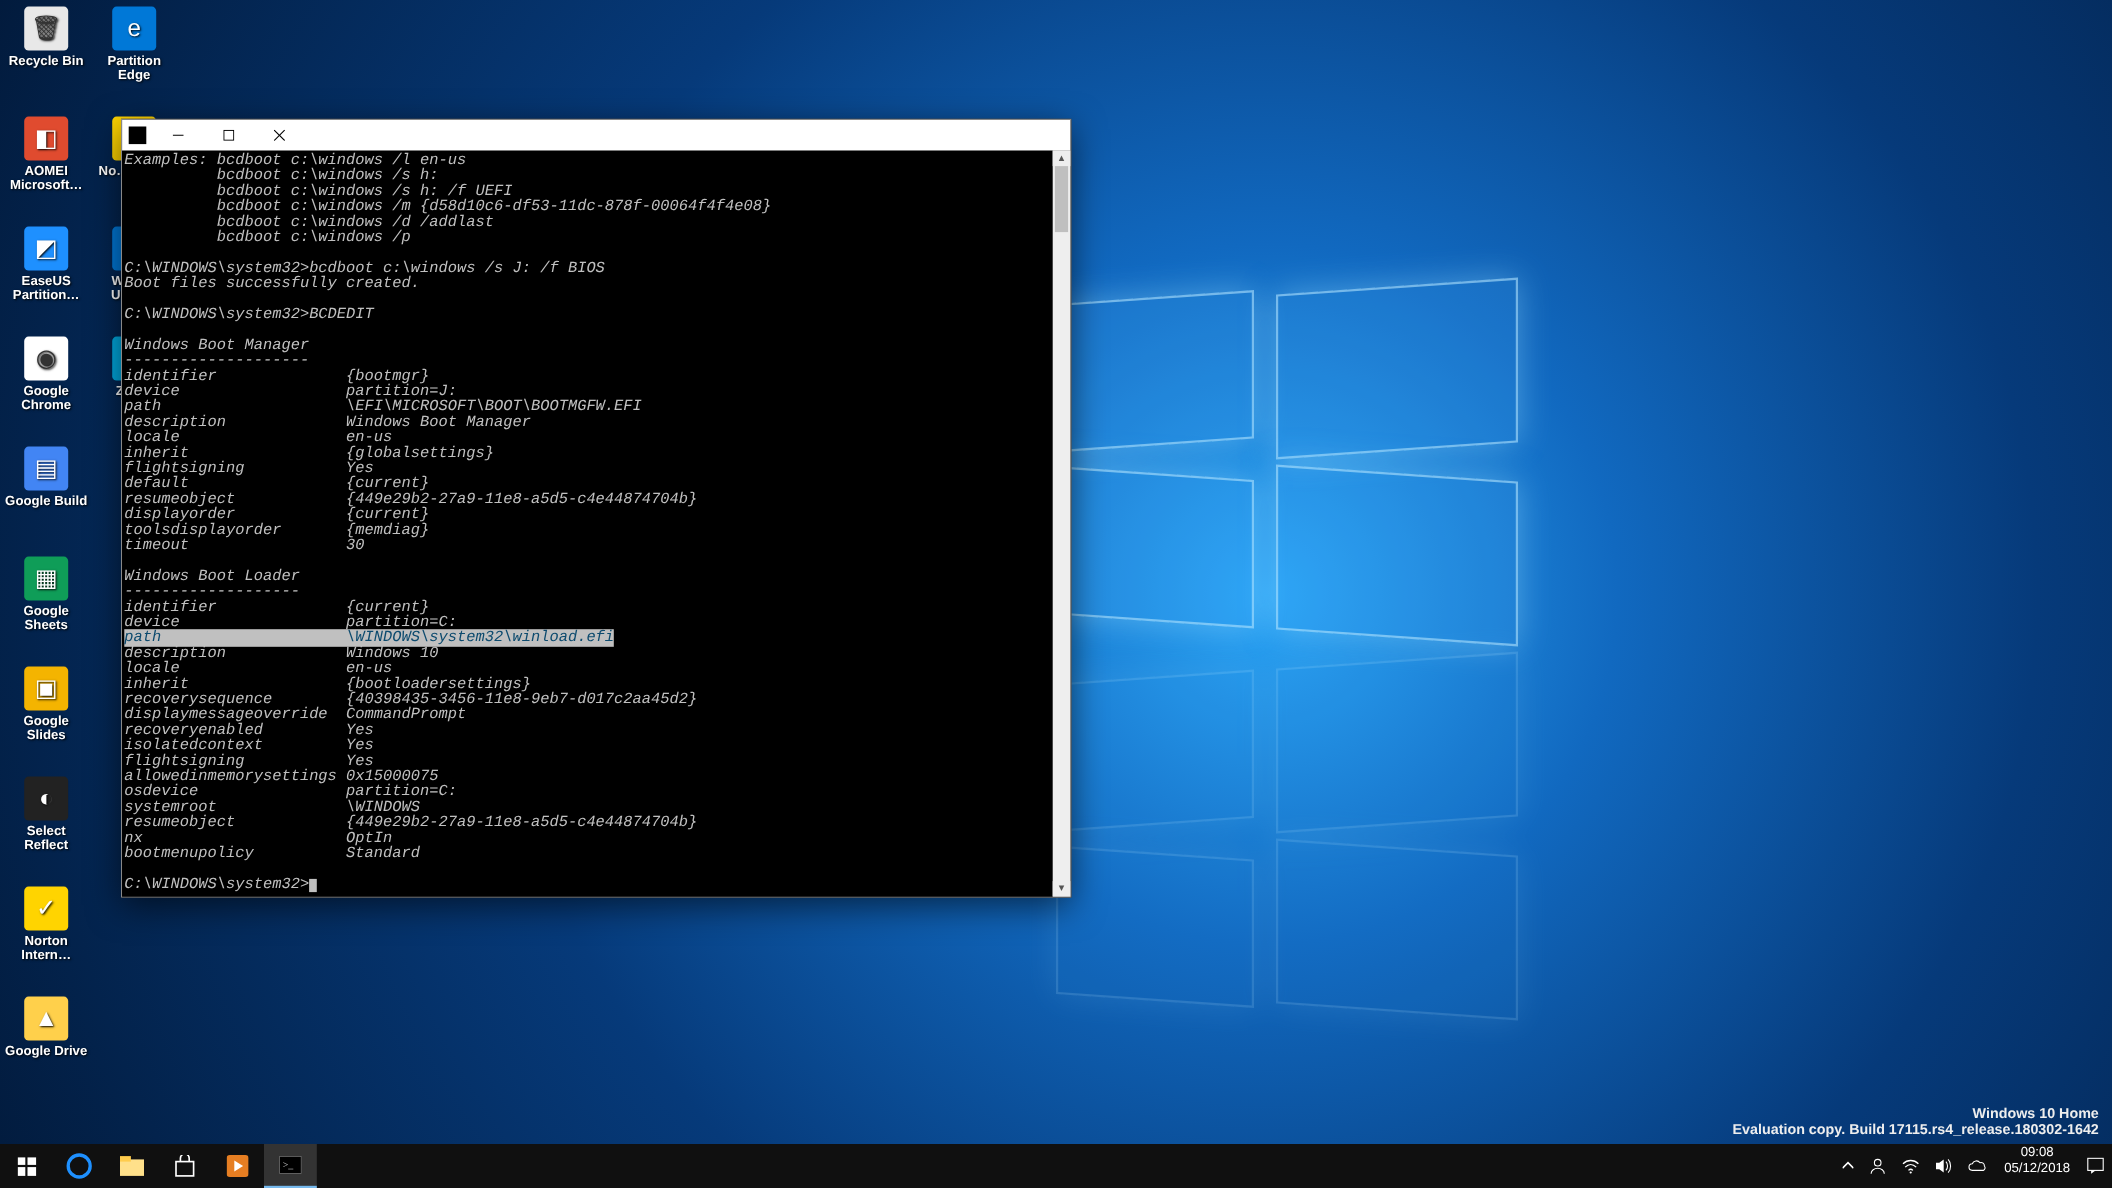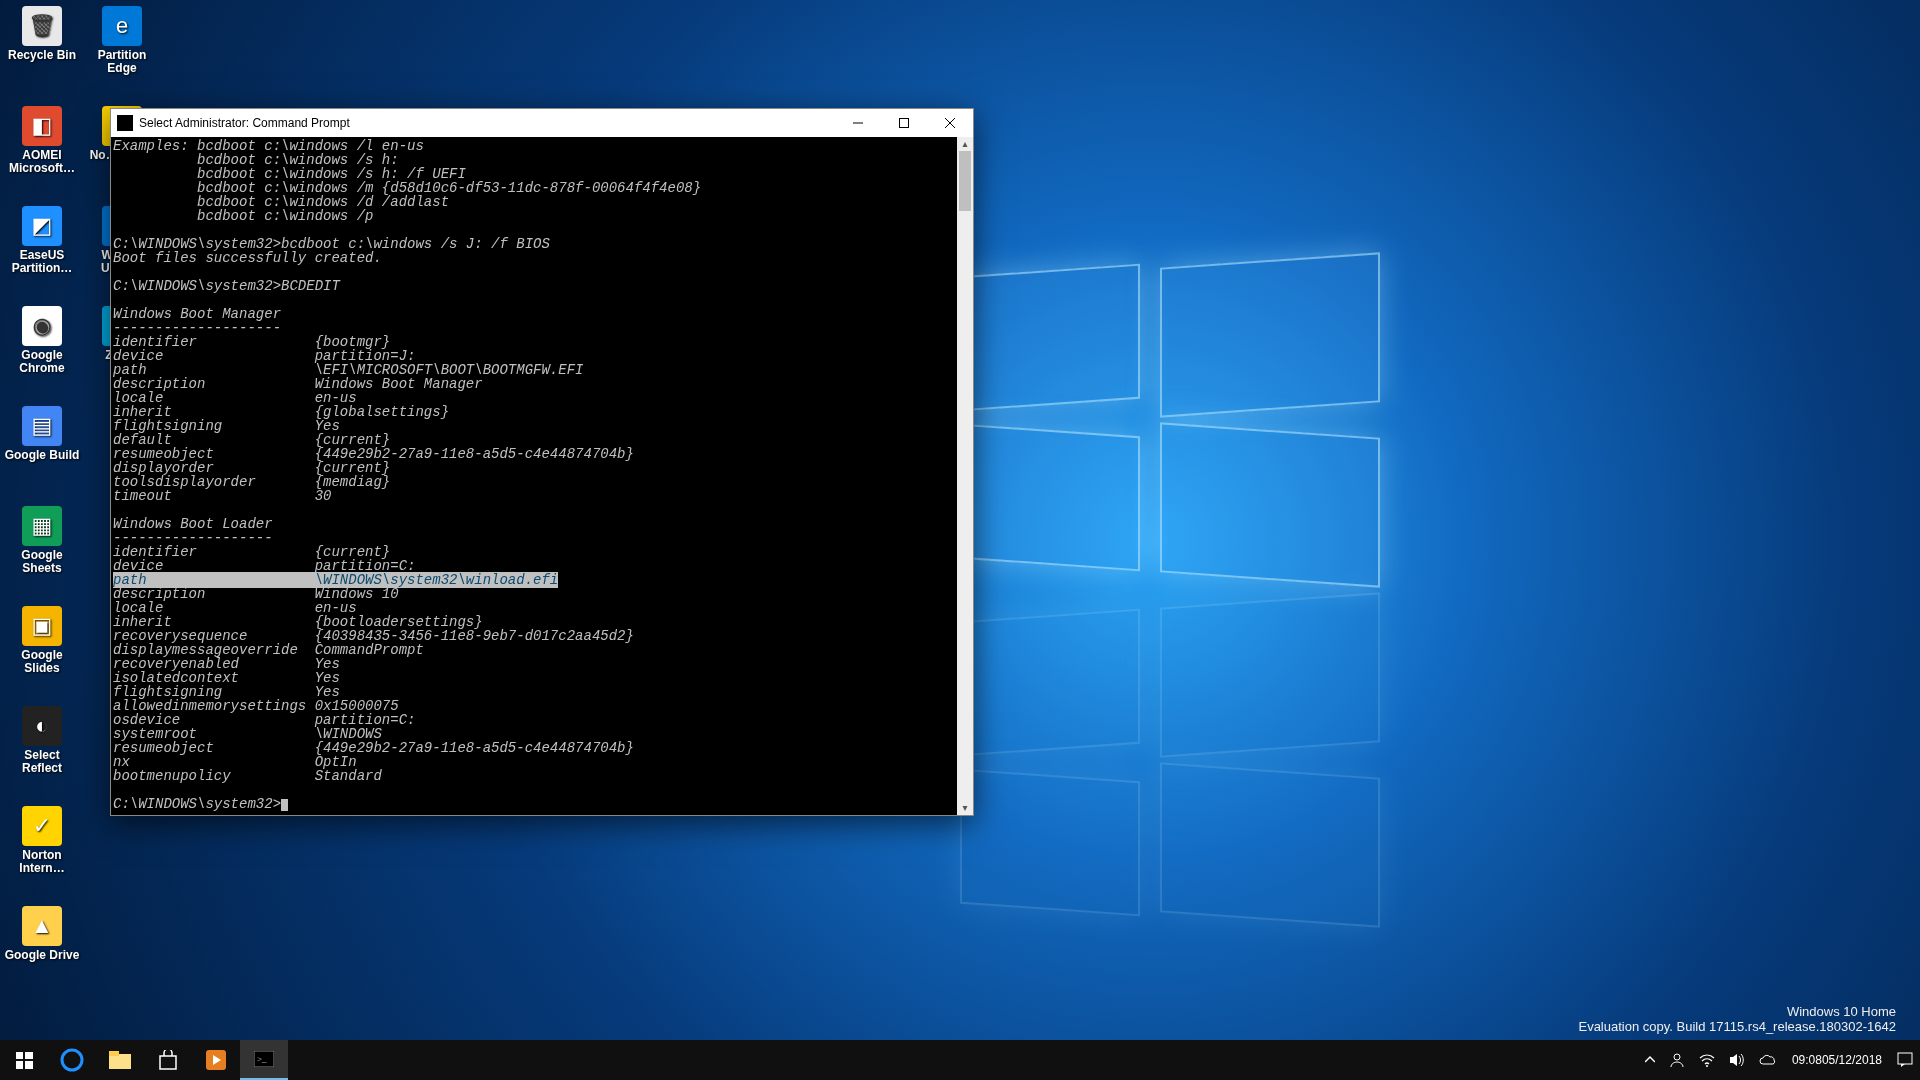--- a/index.html
+++ b/index.html
@@ -28,28 +28,28 @@
 .titlebar .ico { width:16px; height:16px; margin:0 6px; background:#000; display:inline-block;}
 .titlebar .ttl { flex:1; }
 .titlebtn { width:46px; height:28px; display:flex; align-items:center; justify-content:center; color:#000;}
 .cmdbody { position:absolute; left:0; top:28px; right:16px; bottom:0; background:#000; color:#c0c0c0; font-family:Consolas,"Courier New",monospace; font-size:14px; line-height:14px; white-space:pre; padding:2px 2px; overflow:hidden;font-style:italic;}
 .cmdbody .hl { background:#c0c0c0; color:#0c4a6e;}
 .cmdscroll { position:absolute; right:0; top:28px; width:16px; bottom:0; background:#eee;}
 .cmdscroll .thumb { position:absolute; left:2px; right:2px; top:14px; height:60px; background:#bfbfbf;}
 .cmdscroll .arr { position:absolute; left:0; right:0; height:14px; background:#eee; color:#555; text-align:center; font-size:10px; line-height:14px;}
 .cmdscroll .arr.up{top:0;} .cmdscroll .arr.dn{bottom:0;}
 
-.watermark { position:absolute; right:24px; bottom:46px; text-align:right; font-size:13px; color:#eee; }
+.watermark { position:absolute; right:12px; bottom:46px; text-align:right; font-size:13px; color:#eee;font-weight:bold; }
 
 .taskbar { position:absolute; left:0; right:0; bottom:0; height:40px; background:#101010; display:flex; align-items:center;}
 .tbtn { width:48px; height:40px; display:flex; align-items:center; justify-content:center; color:#fff;}
 .tbtn.active { background:#333; border-bottom:2px solid #76b9ed;}
 .tray { margin-left:auto; display:flex; align-items:center; height:40px; color:#fff; font-size:12px;}
 .tray .titem { padding:0 7px; height:40px; display:flex; align-items:center;}
-.tray .clock { text-align:right; line-height:14px; font-size:12px; padding:0 8px;}
+.tray .clock { text-align:right; line-height:14px; font-size:12px; padding:0 8px;flex-direction:column;}
 svg { display:block; }
 .cursor { display:inline-block; width:7px; height:12px; background:#c0c0c0; vertical-align:bottom;}
 </style>
 </head>
 <body>
 
 <div class="win-logo">
   <div class="pane p1"></div>
     <div class="pane p2"></div>
     <div class="pane p3"></div>
@@ -117,21 +117,20 @@
     </div>
     <div class="dicon" style="left: 84px; top: 306px;">
       <div class="glyph" style="background: rgb(0, 169, 224); color: rgb(255, 255, 255);">◎</div>
       <div class="lbl">Zen…</div>
     </div>
   </div>
 
 <div class="cmdwin">
   <div class="titlebar">
     <span class="ico"></span>
-    <span class="ttl">Select Administrator: Command Prompt</span>
     <div class="titlebtn">
         <svg width="10" height="10">
           <line x1="0" y1="5" x2="10" y2="5" stroke="#000"></line>
         </svg>
       </div>
     <div class="titlebtn">
         <svg width="10" height="10">
           <rect x="0.5" y="0.5" width="9" height="9" fill="none" stroke="#000"></rect>
         </svg>
       </div>

